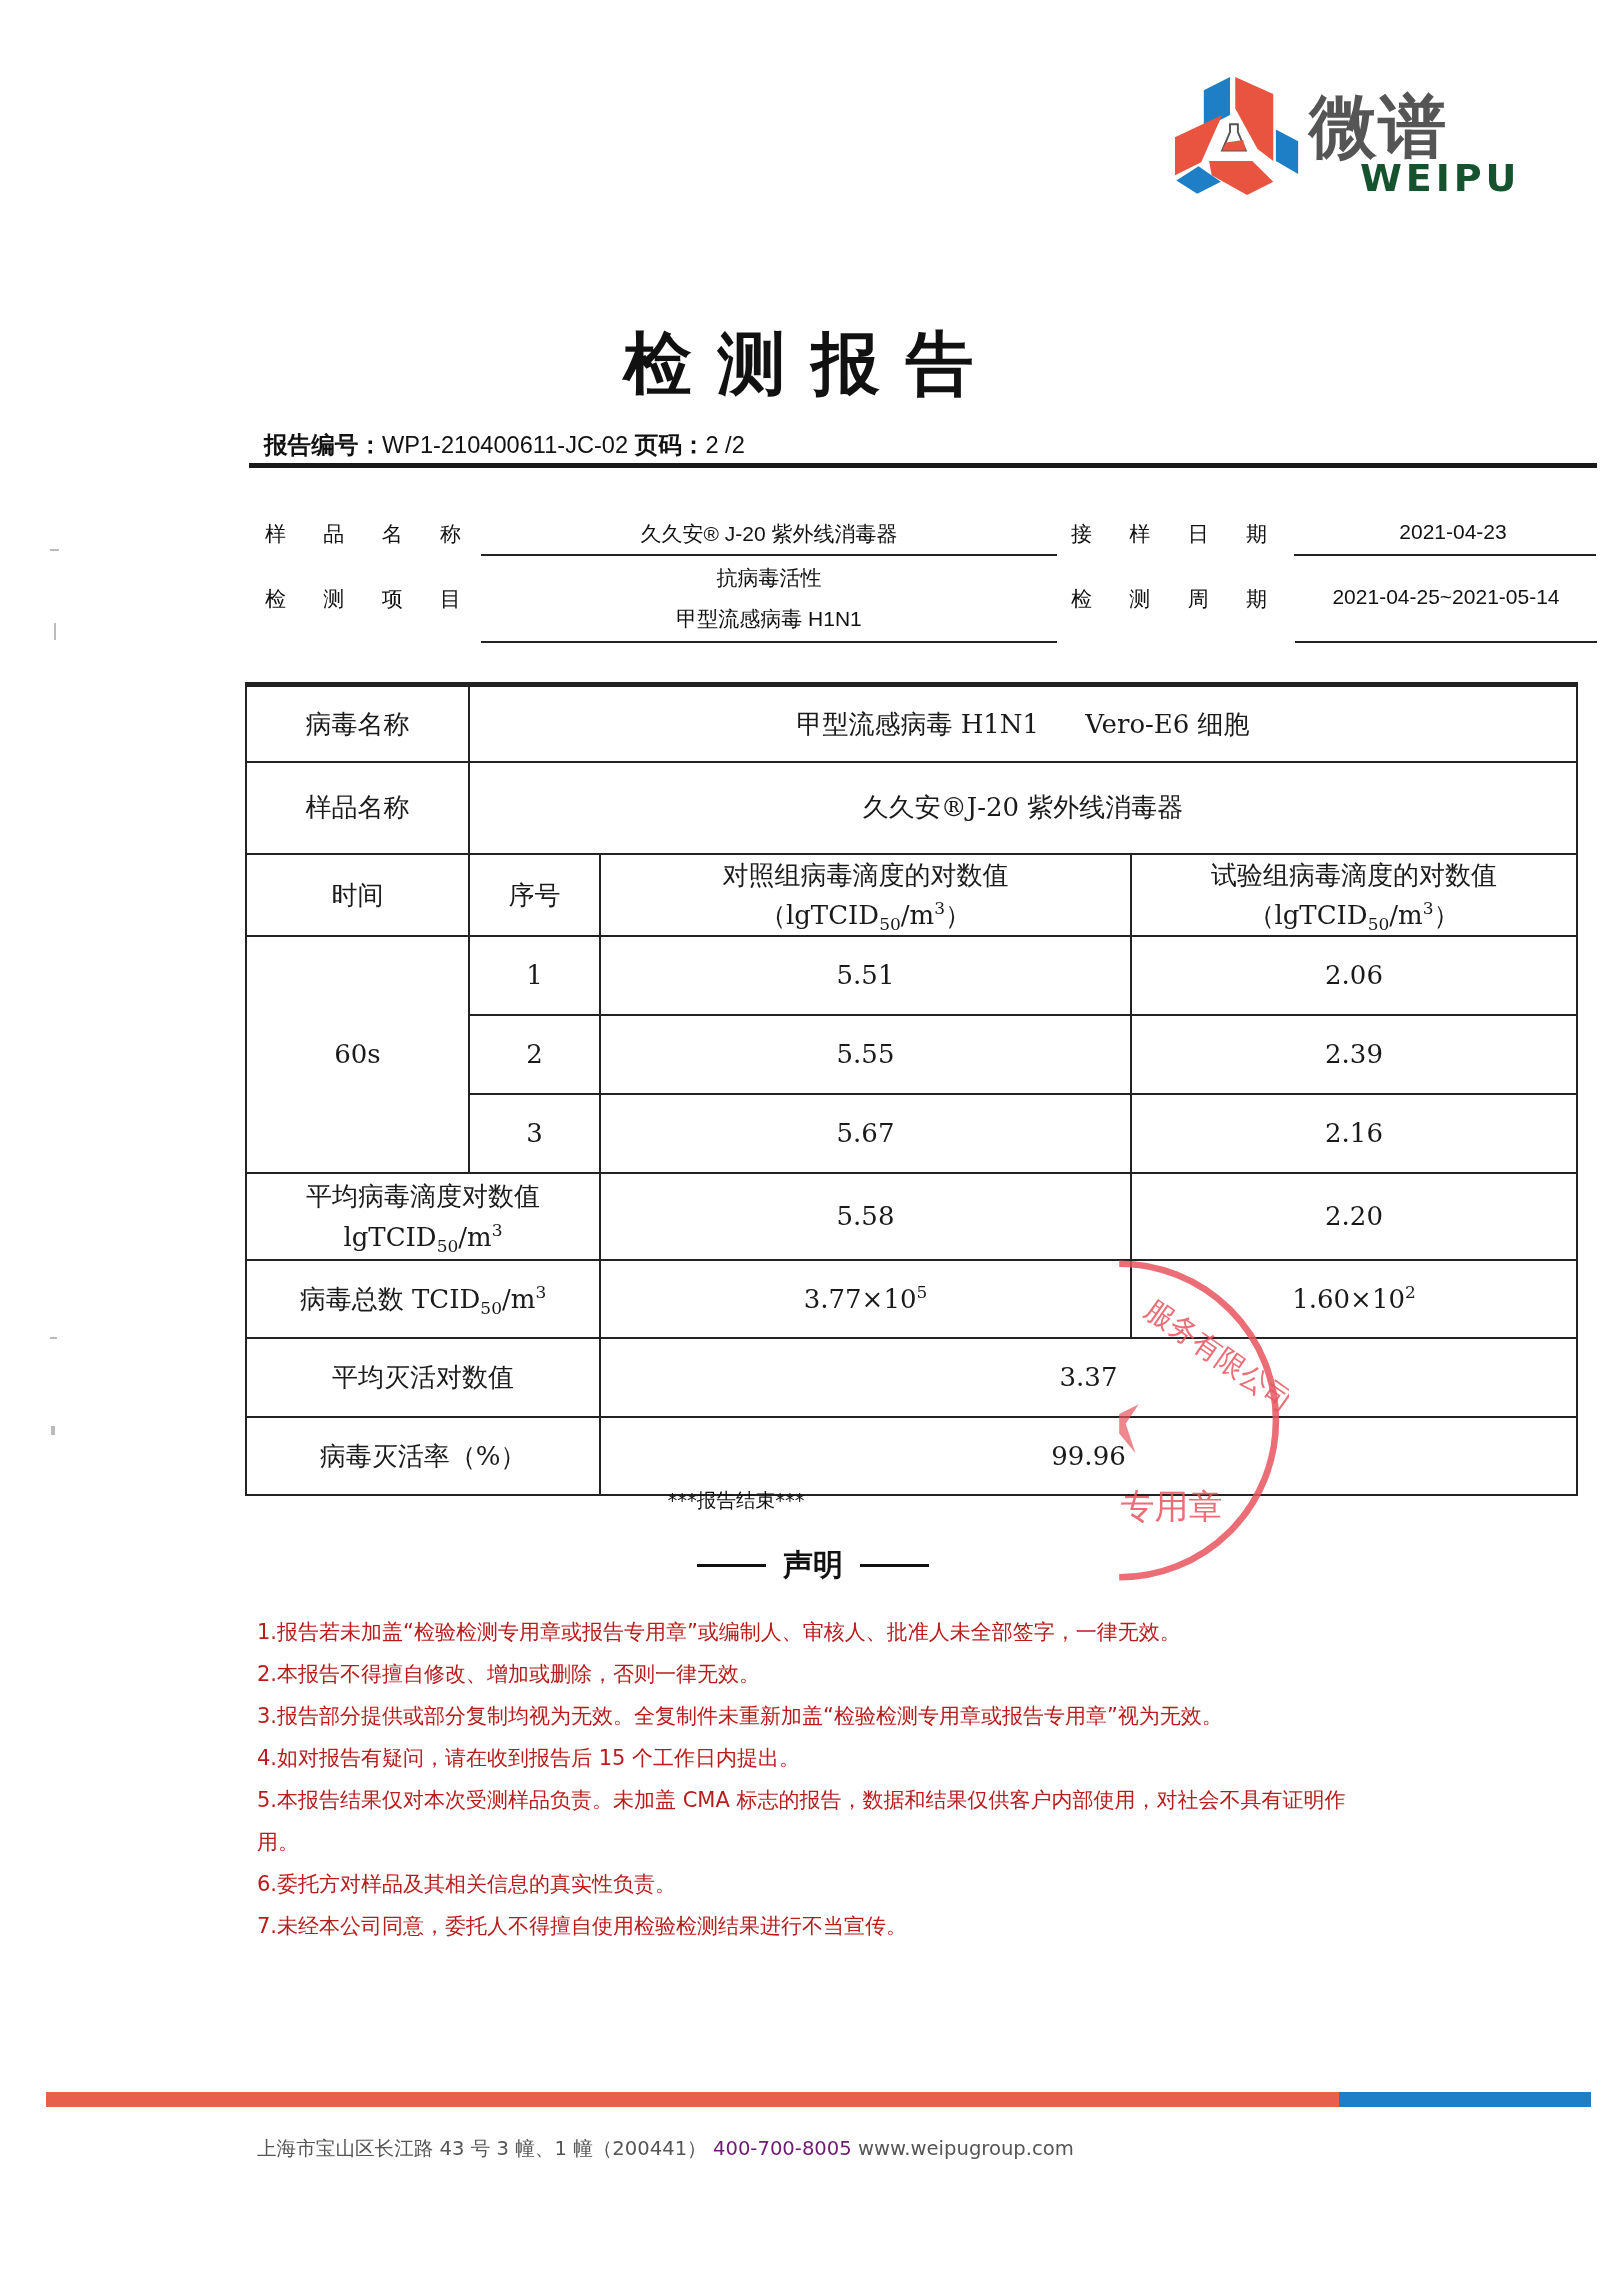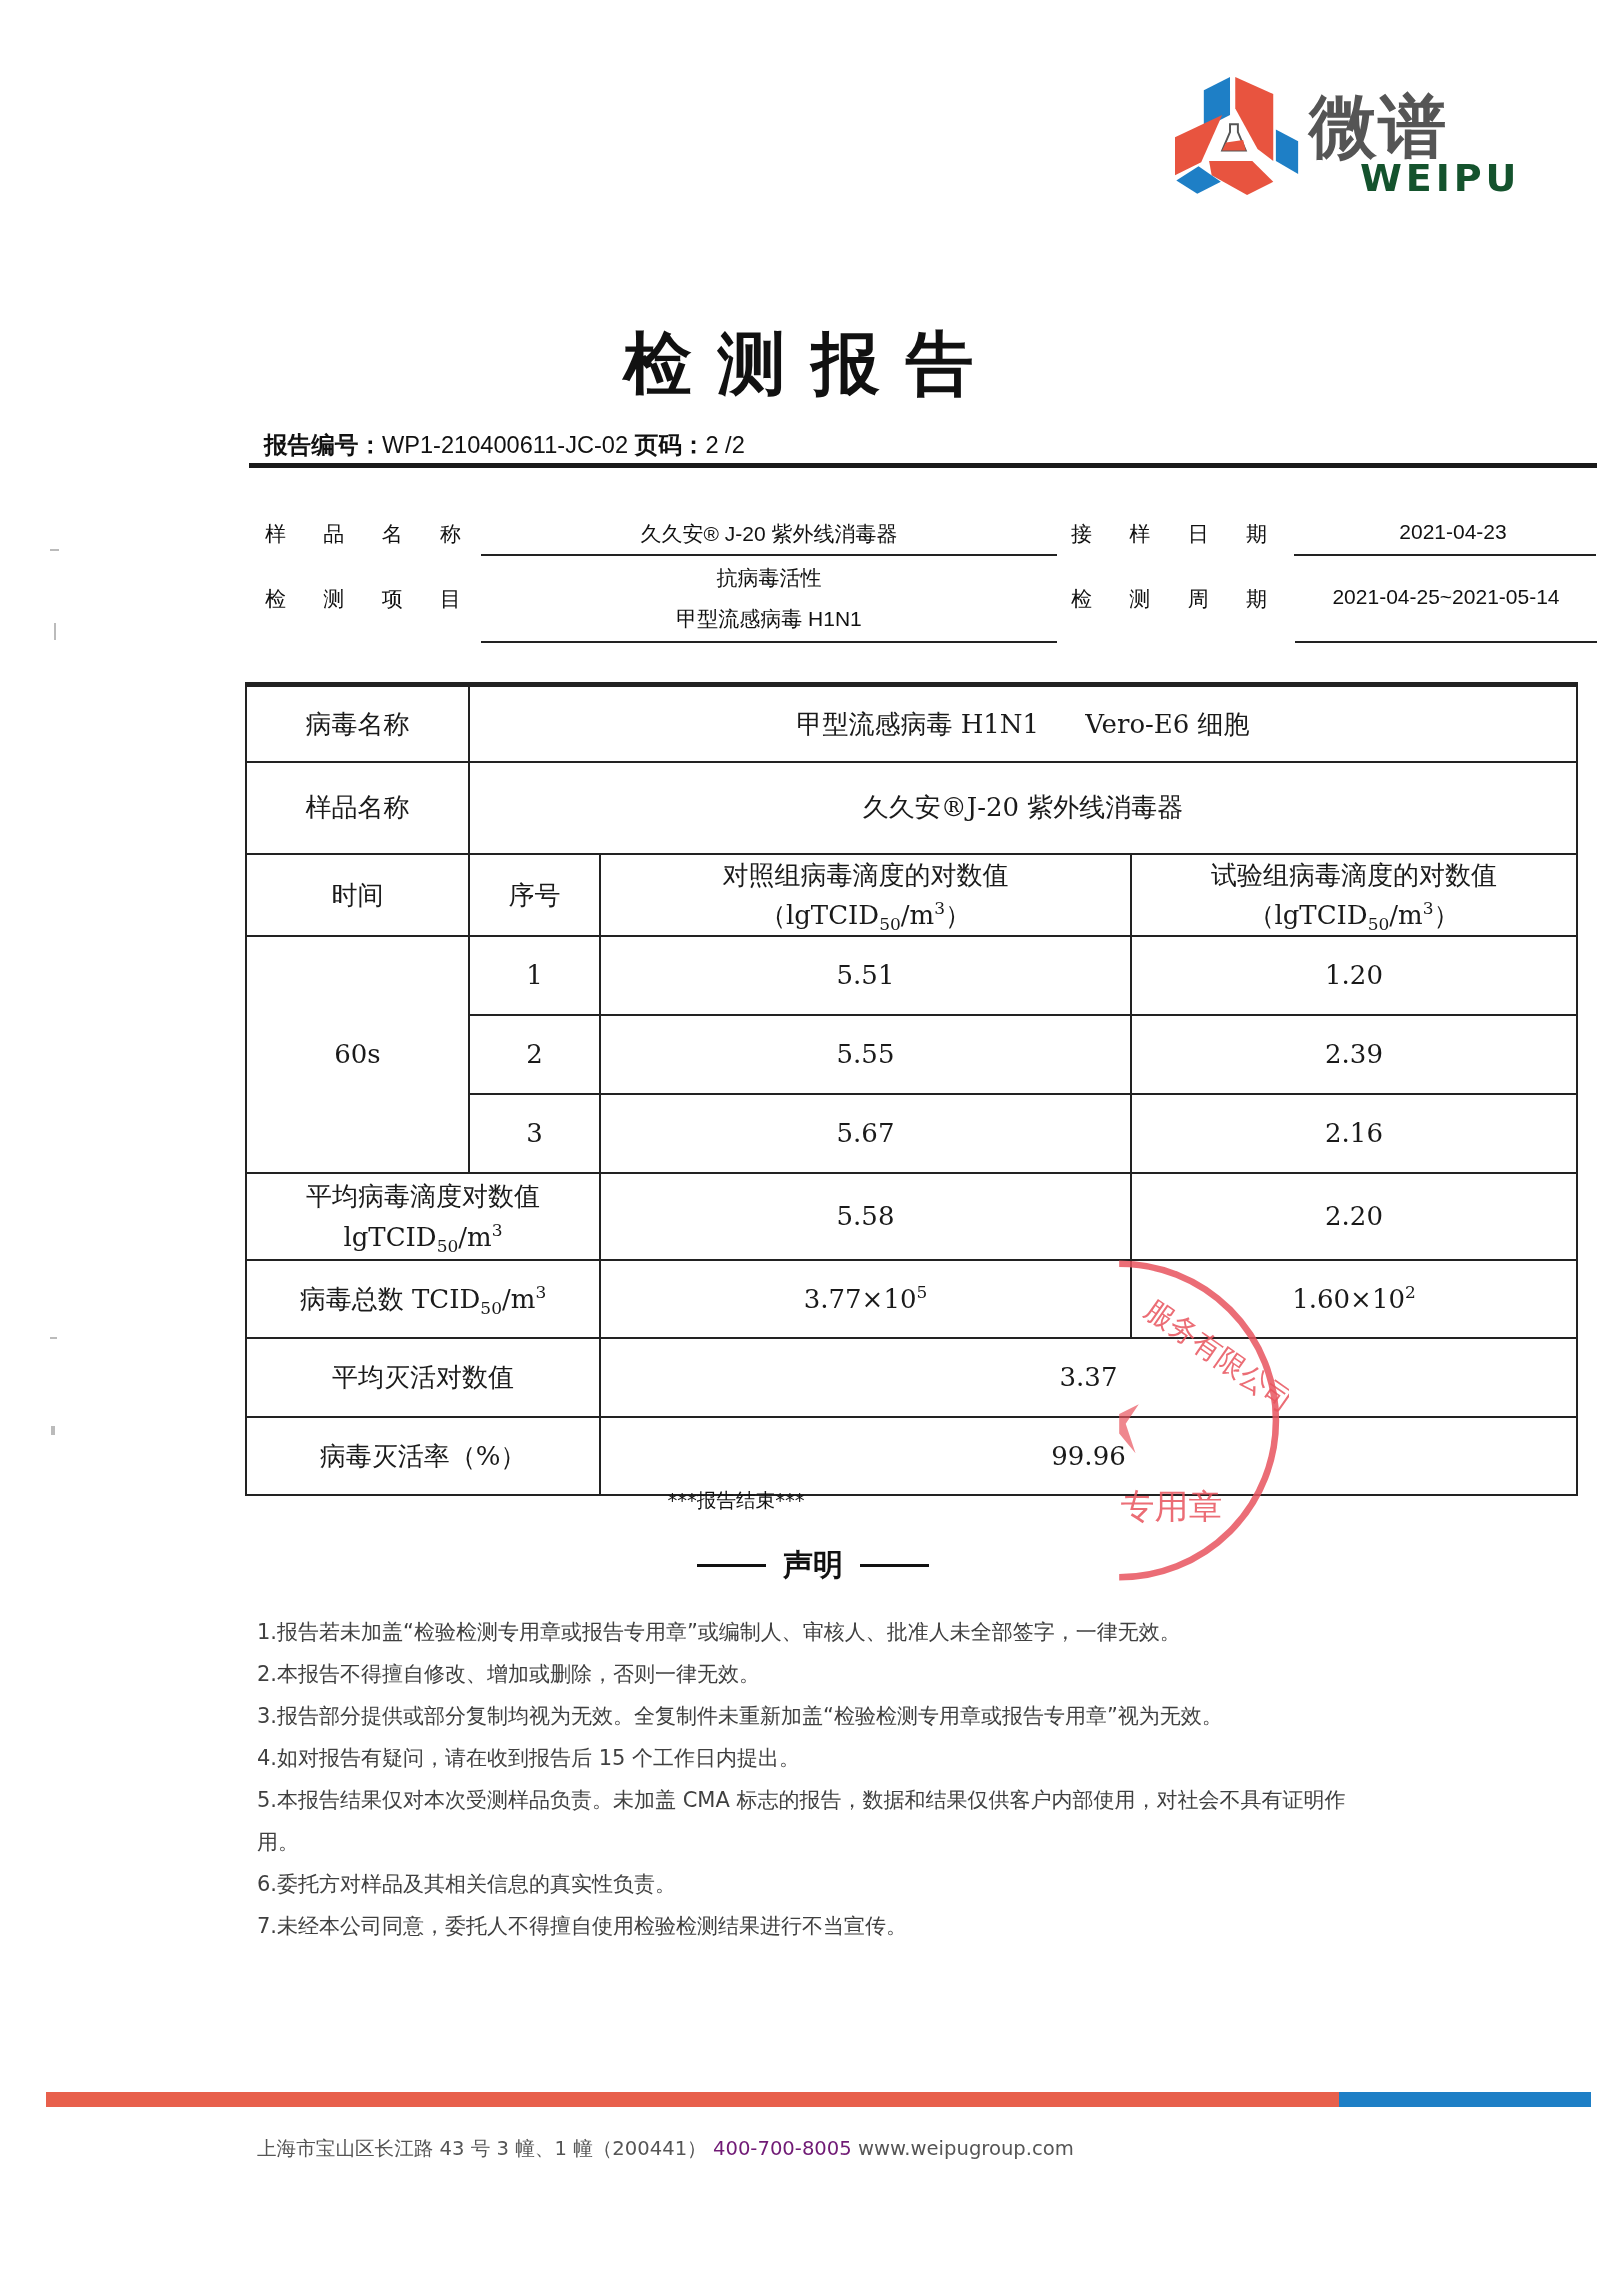--- a/index.html
+++ b/index.html
@@ -39,21 +39,21 @@
     table.main tr.first td { border-top: 5.2px solid #222; }
     sub, sup { font-size: 17px; line-height: 0; }
 
     
     .stamp { left: 1080px; top: 1257px; width: 209px; height: 327px; pointer-events: none; }
 
     
     .end-mark { left: 0; width: 1623px; top: 1487px; text-align: center; font-size: 19.6px; font-family: "DejaVu Sans", sans-serif; color: #111; padding-right: 151px; box-sizing: border-box; }
     .stmt-title { left: 697px; top: 1545px; font-size: 30px; font-weight: bold; font-family: "DejaVu Sans", sans-serif; color: #111; display: flex; align-items: center; gap: 17px; }
     .stmt-title .dash { width: 69px; height: 2.6px; background: #111; display: inline-block; }
-    .notes { left: 257px; top: 1611px; width: 1178px; font-size: 21px; font-family: "DejaVu Sans", sans-serif; color: #404040; }
+    .notes { left: 257px; top: 1611px; width: 1178px; font-size: 21px; font-family: "DejaVu Sans", sans-serif; color: #b91c1c; }
     .notes div { height: 42px; line-height: 42px; white-space: nowrap; }
 
     
     .footer-bar-red { left: 46px; top: 2092px; width: 1293px; height: 15px; background: #e8604c; }
     .footer-bar-blue { left: 1339px; top: 2092px; width: 252px; height: 15px; background: #1e7fc6; }
     .footer-text { left: 257px; top: 2135px; font-size: 19.6px; font-family: "DejaVu Sans", sans-serif; color: #555; }
     .footer-text .phone { color: #701a75; }
 
     .scan-mark { background: #bbb; }
   </style>
@@ -152,21 +152,21 @@
     </td>
     <td>
       <div>试验组病毒滴度的对数值</div>
       <div><span>（lgTCID</span><sub>50</sub><span>/m</span><sup>3</sup><span>）</span></div>
     </td>
   </tr>
   <tr style="height:79px">
     <td rowspan="3">60s</td>
     <td>1</td>
     <td>5.51</td>
-    <td>1.20</td>
+    <td>2.06</td>
   </tr>
   <tr style="height:79px">
     <td>2</td>
     <td>5.55</td>
     <td>2.39</td>
   </tr>
   <tr style="height:79px">
     <td>3</td>
     <td>5.67</td>
     <td>2.16</td>

